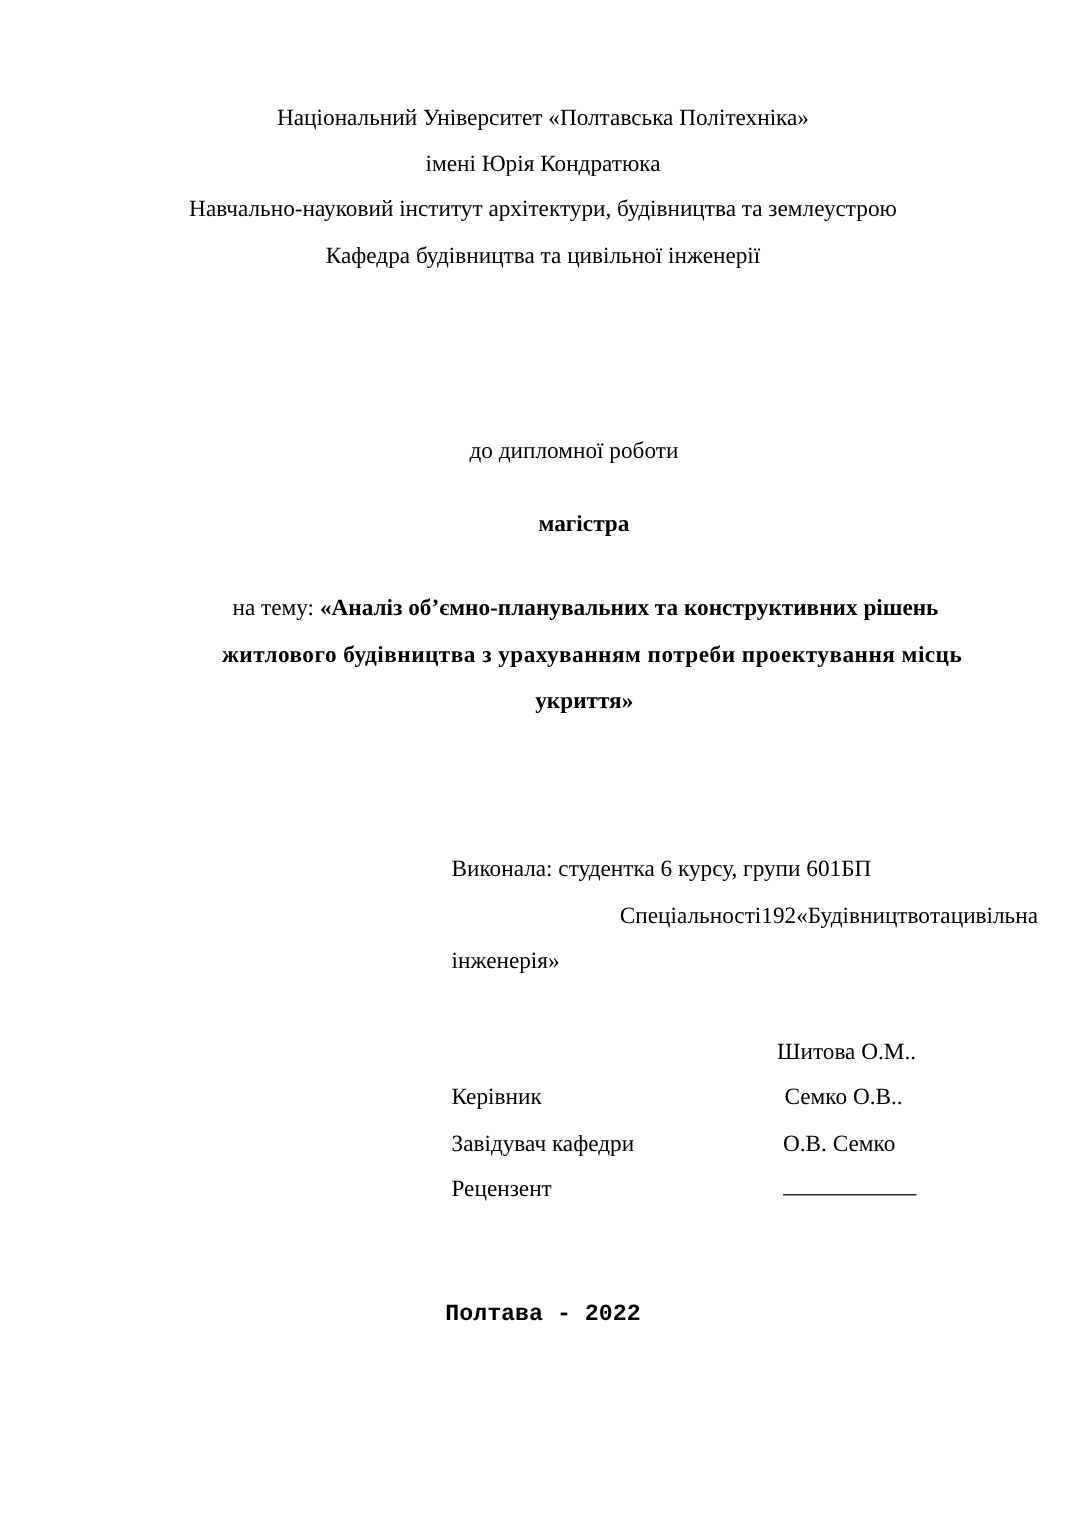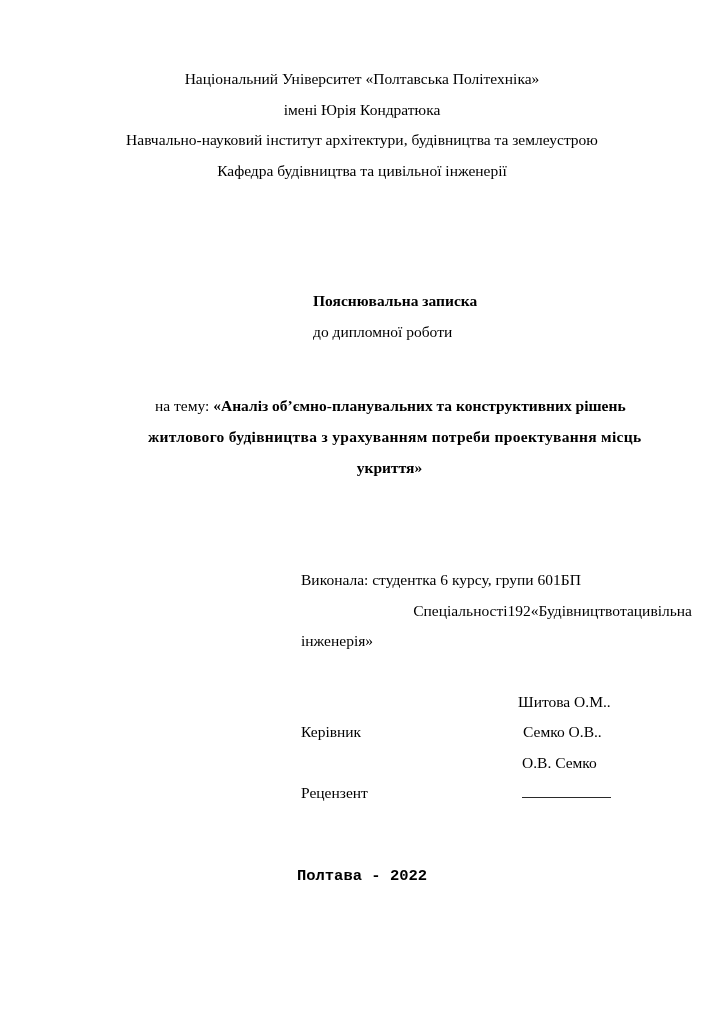--- a/index.html
+++ b/index.html
@@ -146,22 +146,22 @@
 <div class="page">
 
   <div class="blk institution">
     <span class="line">Національний Університет «Полтавська Політехніка»</span>
     <span class="line">імені Юрія Кондратюка</span>
     <span class="line">Навчально-науковий інститут архітектури, будівництва та землеустрою</span>
     <span class="line">Кафедра будівництва та цивільної інженерії</span>
   </div>
 
   <div class="blk doc-kind">
-    <span class="line bold">Пояснювальна записка</span>
     <span class="line">до дипломної роботи</span>
+    <span class="magistr bold">магістра</span>
   </div>
 
   <div class="blk thesis-title">
     <span class="ln ln1"><span class="prefix">на тему: </span><span class="name">«Аналіз об’ємно-планувальних та конструктивних рішень</span></span>
     <span class="ln ln2 name">житлового будівництва з урахуванням потреби проектування місць</span>
     <span class="ln3 name">укриття»</span>
   </div>
 
   <div class="blk authors">
 
@@ -178,20 +178,21 @@
     </span>
 
     <span class="student-name">Шитова О.М..</span>
 
     <span class="role-row">
       <span class="role-label">Керівник</span>
       <span class="role-value">Семко О.В..</span>
     </span>
 
     <span class="role-row">
+      <span class="role-label">Завідувач кафедри</span>
       <span class="role-value shift">О.В. Семко</span>
     </span>
 
     <span class="role-row">
       <span class="role-label">Рецензент</span>
       <span class="role-value shift"><span class="sig-line"></span></span>
     </span>
 
   </div>
 

